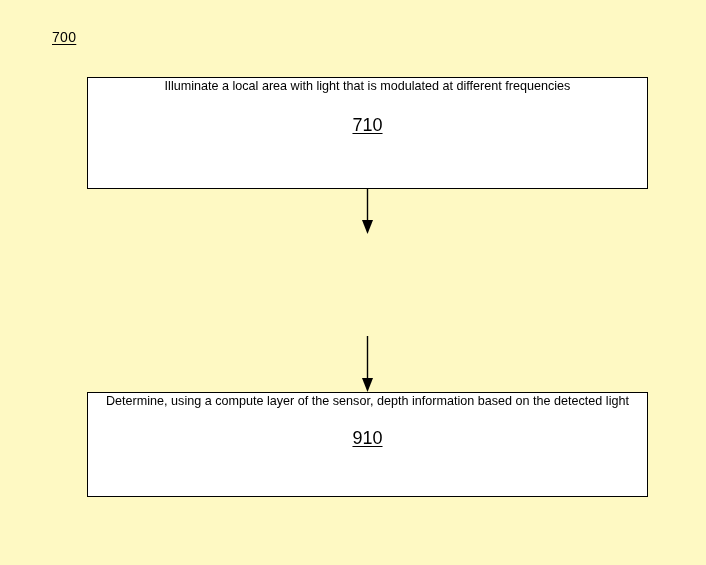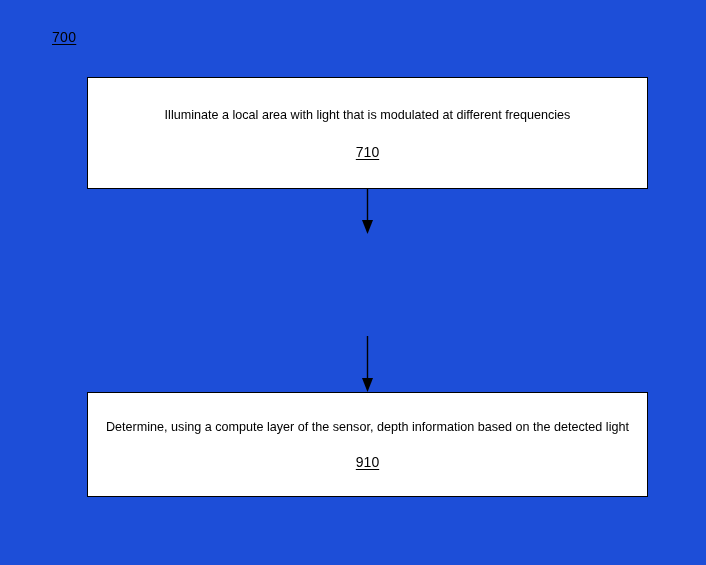--- a/index.html
+++ b/index.html
@@ -9,21 +9,21 @@
     background: #ffffff;
   }
   body {
     font-family: "Liberation Sans", sans-serif;
     color: #000000;
   }
   #canvas {
     position: relative;
     width: 706px;
     height: 565px;
-    background: #1d4ed8;
+    background: #fef9c3;
     overflow: hidden;
   }
 
   
   .fig-label {
     position: absolute;
     left: 52px;
     top: 29px;
     font-size: 14px;
     letter-spacing: 0.3px;
@@ -36,39 +36,39 @@
   .flow-box {
     position: absolute;
     left: 87px;
     width: 561px;
     box-sizing: border-box;
     border: 1.3px solid #000000;
     background: #ffffff;
     display: flex;
     flex-direction: column;
     align-items: center;
-    justify-content: center;
+    justify-content: flex-start;
   }
   .box-1 { top: 77px;  height: 112px; }
   .box-2 { top: 234px; height: 102px; }
   .box-3 { top: 392px; height: 105px; }
 
   .box-text {
     font-size: 12.6px;
     line-height: 17px;
     text-align: center;
     max-width: 530px;
     color: #000000;
   }
   .box-1 .box-text { margin-bottom: 20px; }
   .box-2 .box-text { margin-bottom: 18px; }
   .box-3 .box-text { margin-bottom: 18px; }
 
   .box-ref {
-    font-size: 14px;
+    font-size: 18px;
     text-decoration: underline;
     text-underline-offset: 2px;
     text-align: center;
     color: #000000;
   }
 
   
   .arrow {
     position: absolute;
     left: 361px;

